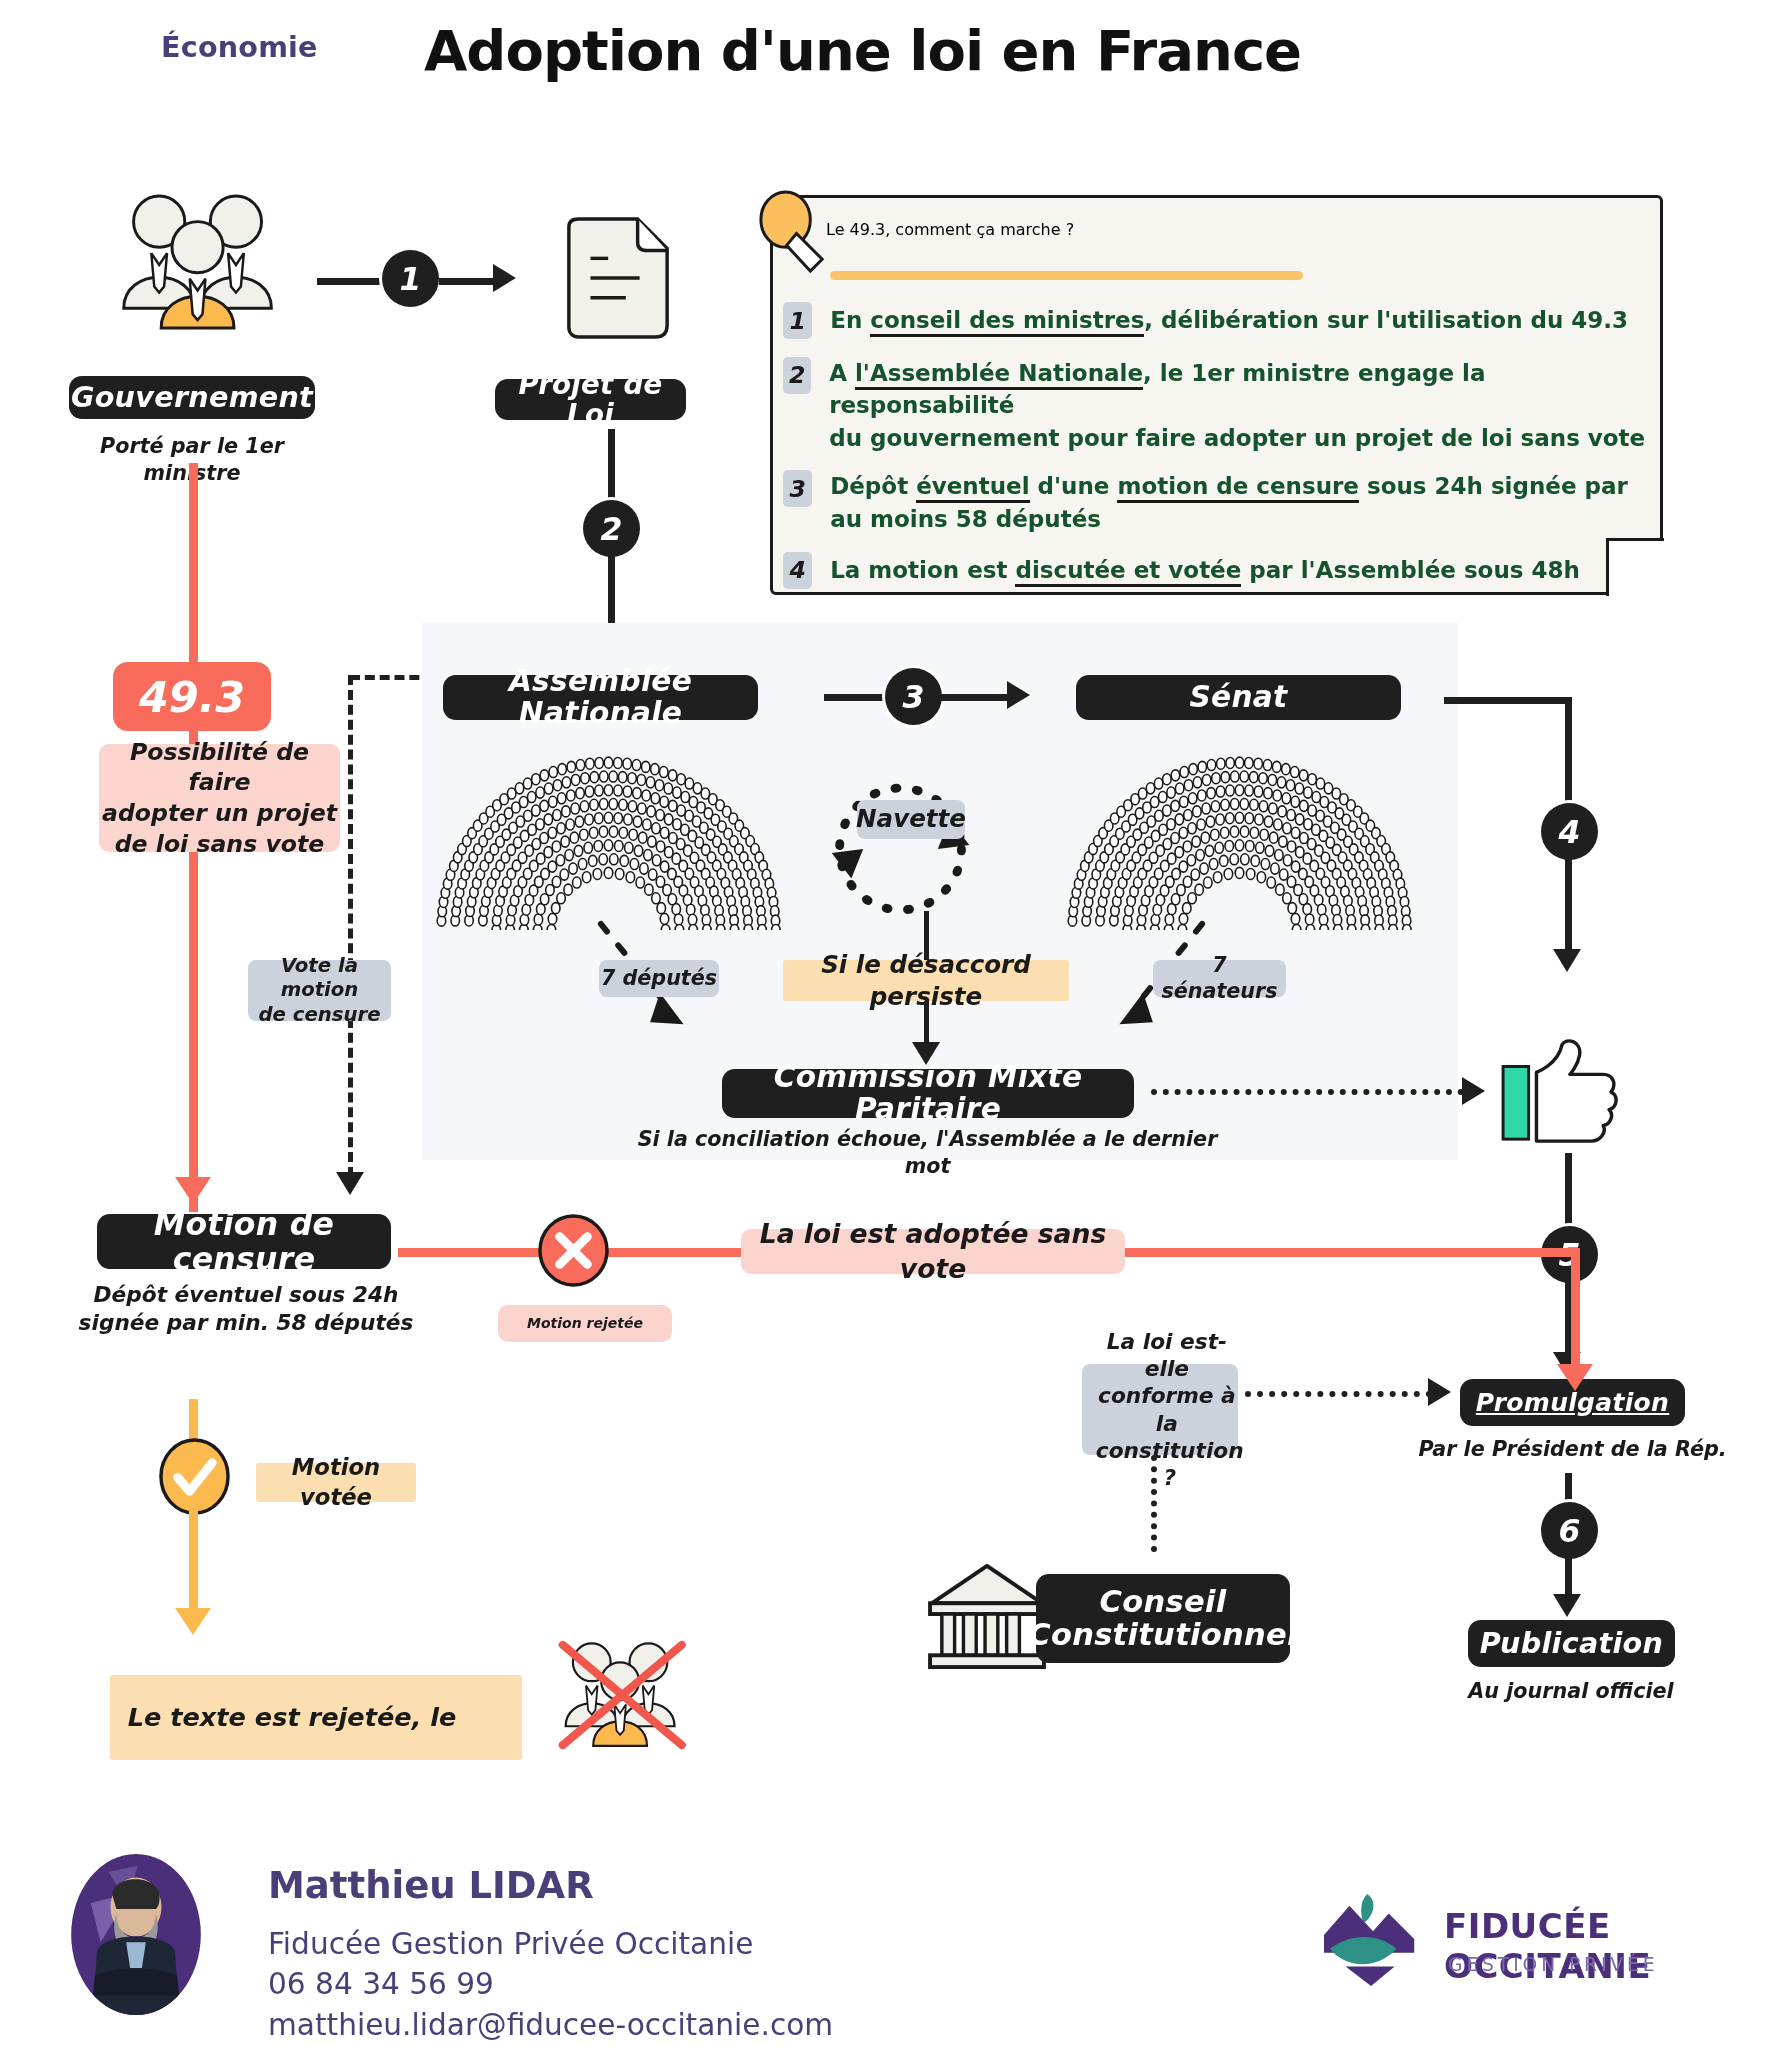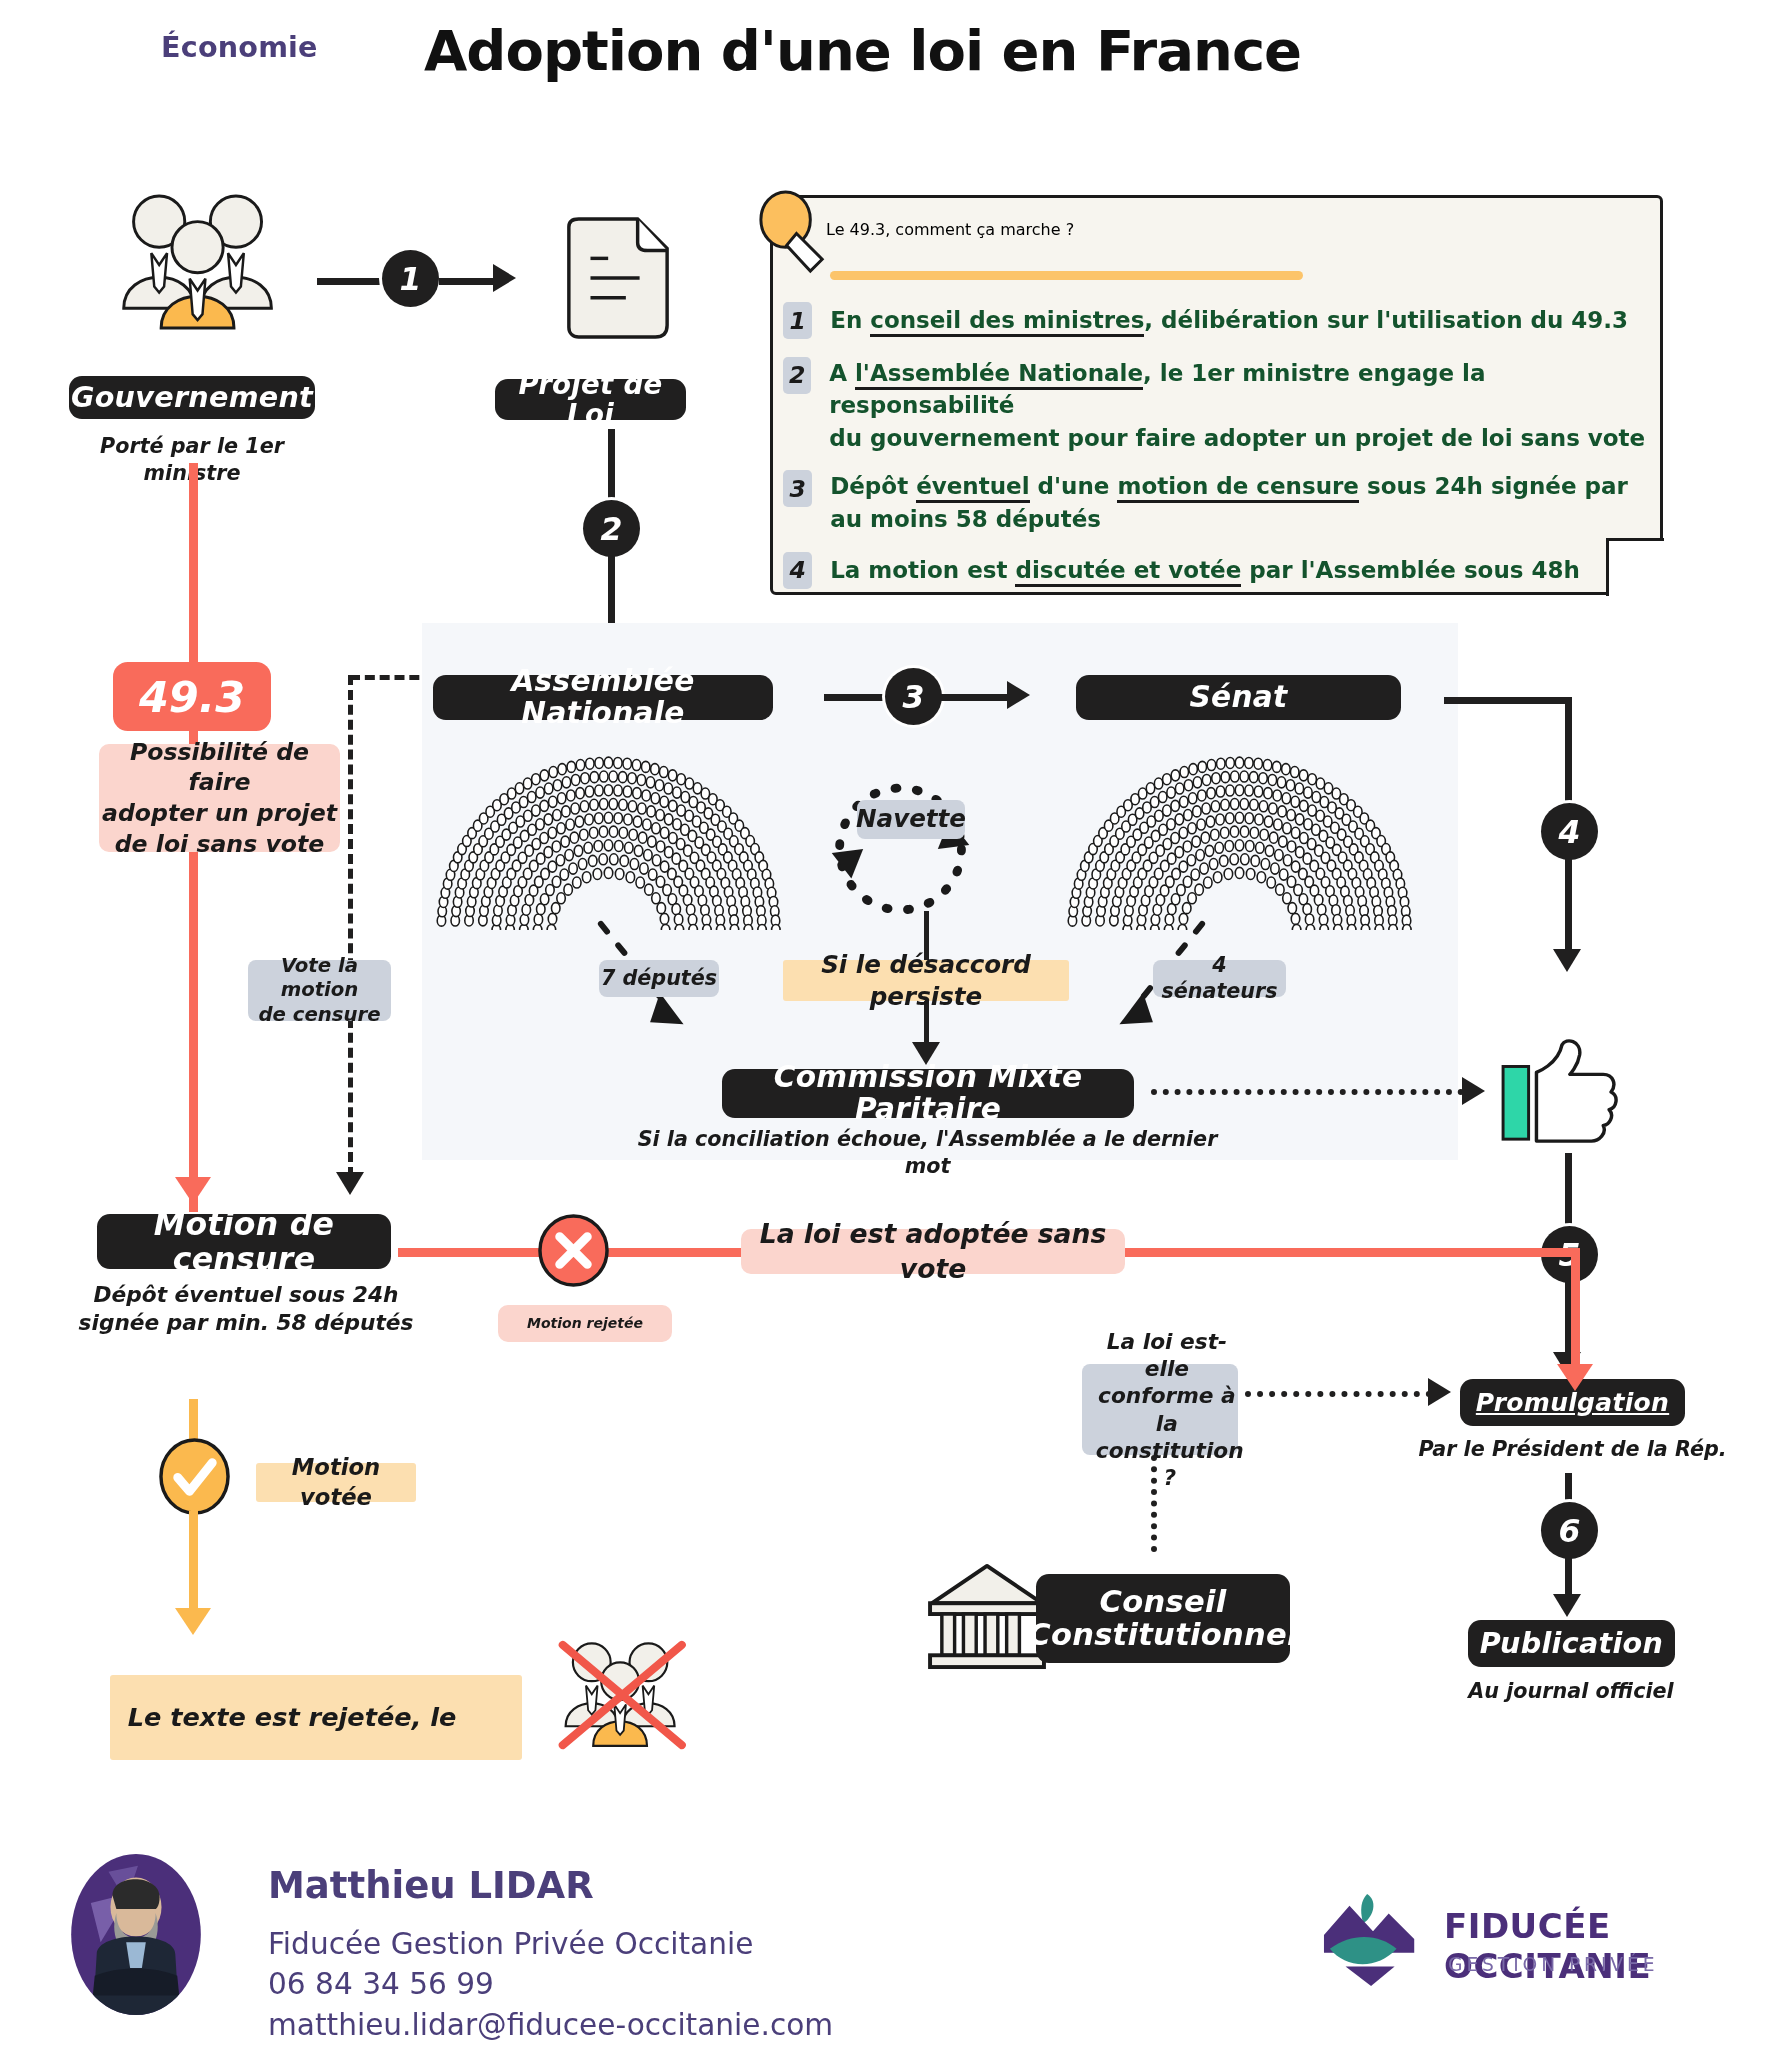--- a/index.html
+++ b/index.html
@@ -159,21 +159,21 @@
 <div class="abs dash-h" style="left:350px;top:675px;width:99px;"></div>
 <div class="abs dash-v" style="left:348px;top:675px;height:502px;"></div>
 <div class="abs arrow-d" style="left:336px;top:1172px;"></div>
 <div class="abs gray-tag" style="left:248px;top:960px;width:143px;height:61px;font-size:19.7px;flex-direction:column;">
   <div>Vote la motion</div>
   <div>de censure</div>
 </div>
 
 <div class="abs" id="chamber-panel"></div>
 
-<div class="abs dark-pill" style="left:433px;top:675px;width:340px;height:45px;font-size:29.6px;">Assemblée Nationale</div>
+<div class="abs dark-pill" style="left:443px;top:675px;width:315px;height:45px;font-size:29.6px;">Assemblée Nationale</div>
 <div class="abs dark-pill" style="left:1076px;top:675px;width:325px;height:45px;font-size:29.6px;">Sénat</div>
 
 <div class="abs ln-h" style="left:824px;top:694px;width:63px;"></div>
 <div class="abs step-circle" style="left:885px;top:668px;width:57px;height:57px;">3</div>
 <div class="abs ln-h" style="left:940px;top:694px;width:69px;"></div>
 <div class="abs arrow-r" style="left:1007px;top:681px;"></div>
 
 <svg class="abs hemi" style="left:429px;top:741px;" width="359" height="189" viewBox="0 0 364 192">
   <g id="hemi-dots-an">
       <ellipse cx="124.0" cy="192.0" rx="4.3" ry="5.6" fill="#ffffff" stroke="#1a1a1a" stroke-width="1.6"></ellipse>
@@ -850,21 +850,21 @@
 
 <svg class="abs" style="left:591px;top:916px;" width="128" height="128" viewBox="0 0 130 130">
   <line x1="10" y1="8" x2="78" y2="92" stroke="#1a1a1a" stroke-width="6" stroke-dasharray="10 18" stroke-linecap="round"></line>
   <path d="M70 78 L94 110 L60 108 Z" fill="#1a1a1a"></path>
 </svg>
 <svg class="abs" style="left:1084px;top:916px;" width="128" height="128" viewBox="0 0 130 130">
   <line x1="120" y1="8" x2="52" y2="92" stroke="#1a1a1a" stroke-width="6" stroke-dasharray="10 18" stroke-linecap="round"></line>
   <path d="M60 78 L36 110 L70 108 Z" fill="#1a1a1a"></path>
 </svg>
 <div class="abs gray-tag" style="left:599px;top:960px;width:120px;height:37px;font-size:20.7px;">7 députés</div>
-<div class="abs gray-tag" style="left:1153px;top:960px;width:133px;height:37px;font-size:20.7px;">4 sénateurs</div>
+<div class="abs gray-tag" style="left:1153px;top:960px;width:133px;height:37px;font-size:20.7px;">7 sénateurs</div>
 
 <div class="abs ln-v" style="left:924px;top:911px;height:138px;width:4.9px;"></div>
 <div class="abs arrow-d" style="left:912px;top:1042px;"></div>
 <div class="abs orange-tag" style="left:783px;top:960px;width:286px;height:41px;font-size:24.6px;">Si le désaccord persiste</div>
 
 <div class="abs dark-pill" style="left:722px;top:1069px;width:412px;height:49px;font-size:29.6px;">Commission Mixte Paritaire</div>
 <div class="abs caption" style="left:630px;top:1126px;width:595px;font-size:20.7px;">Si la conciliation échoue, l'Assemblée a le dernier mot</div>
 
 <div class="abs dot-h" style="left:1151px;top:1089px;width:313px;"></div>
 <div class="abs arrow-r" style="left:1462px;top:1077px;"></div>

